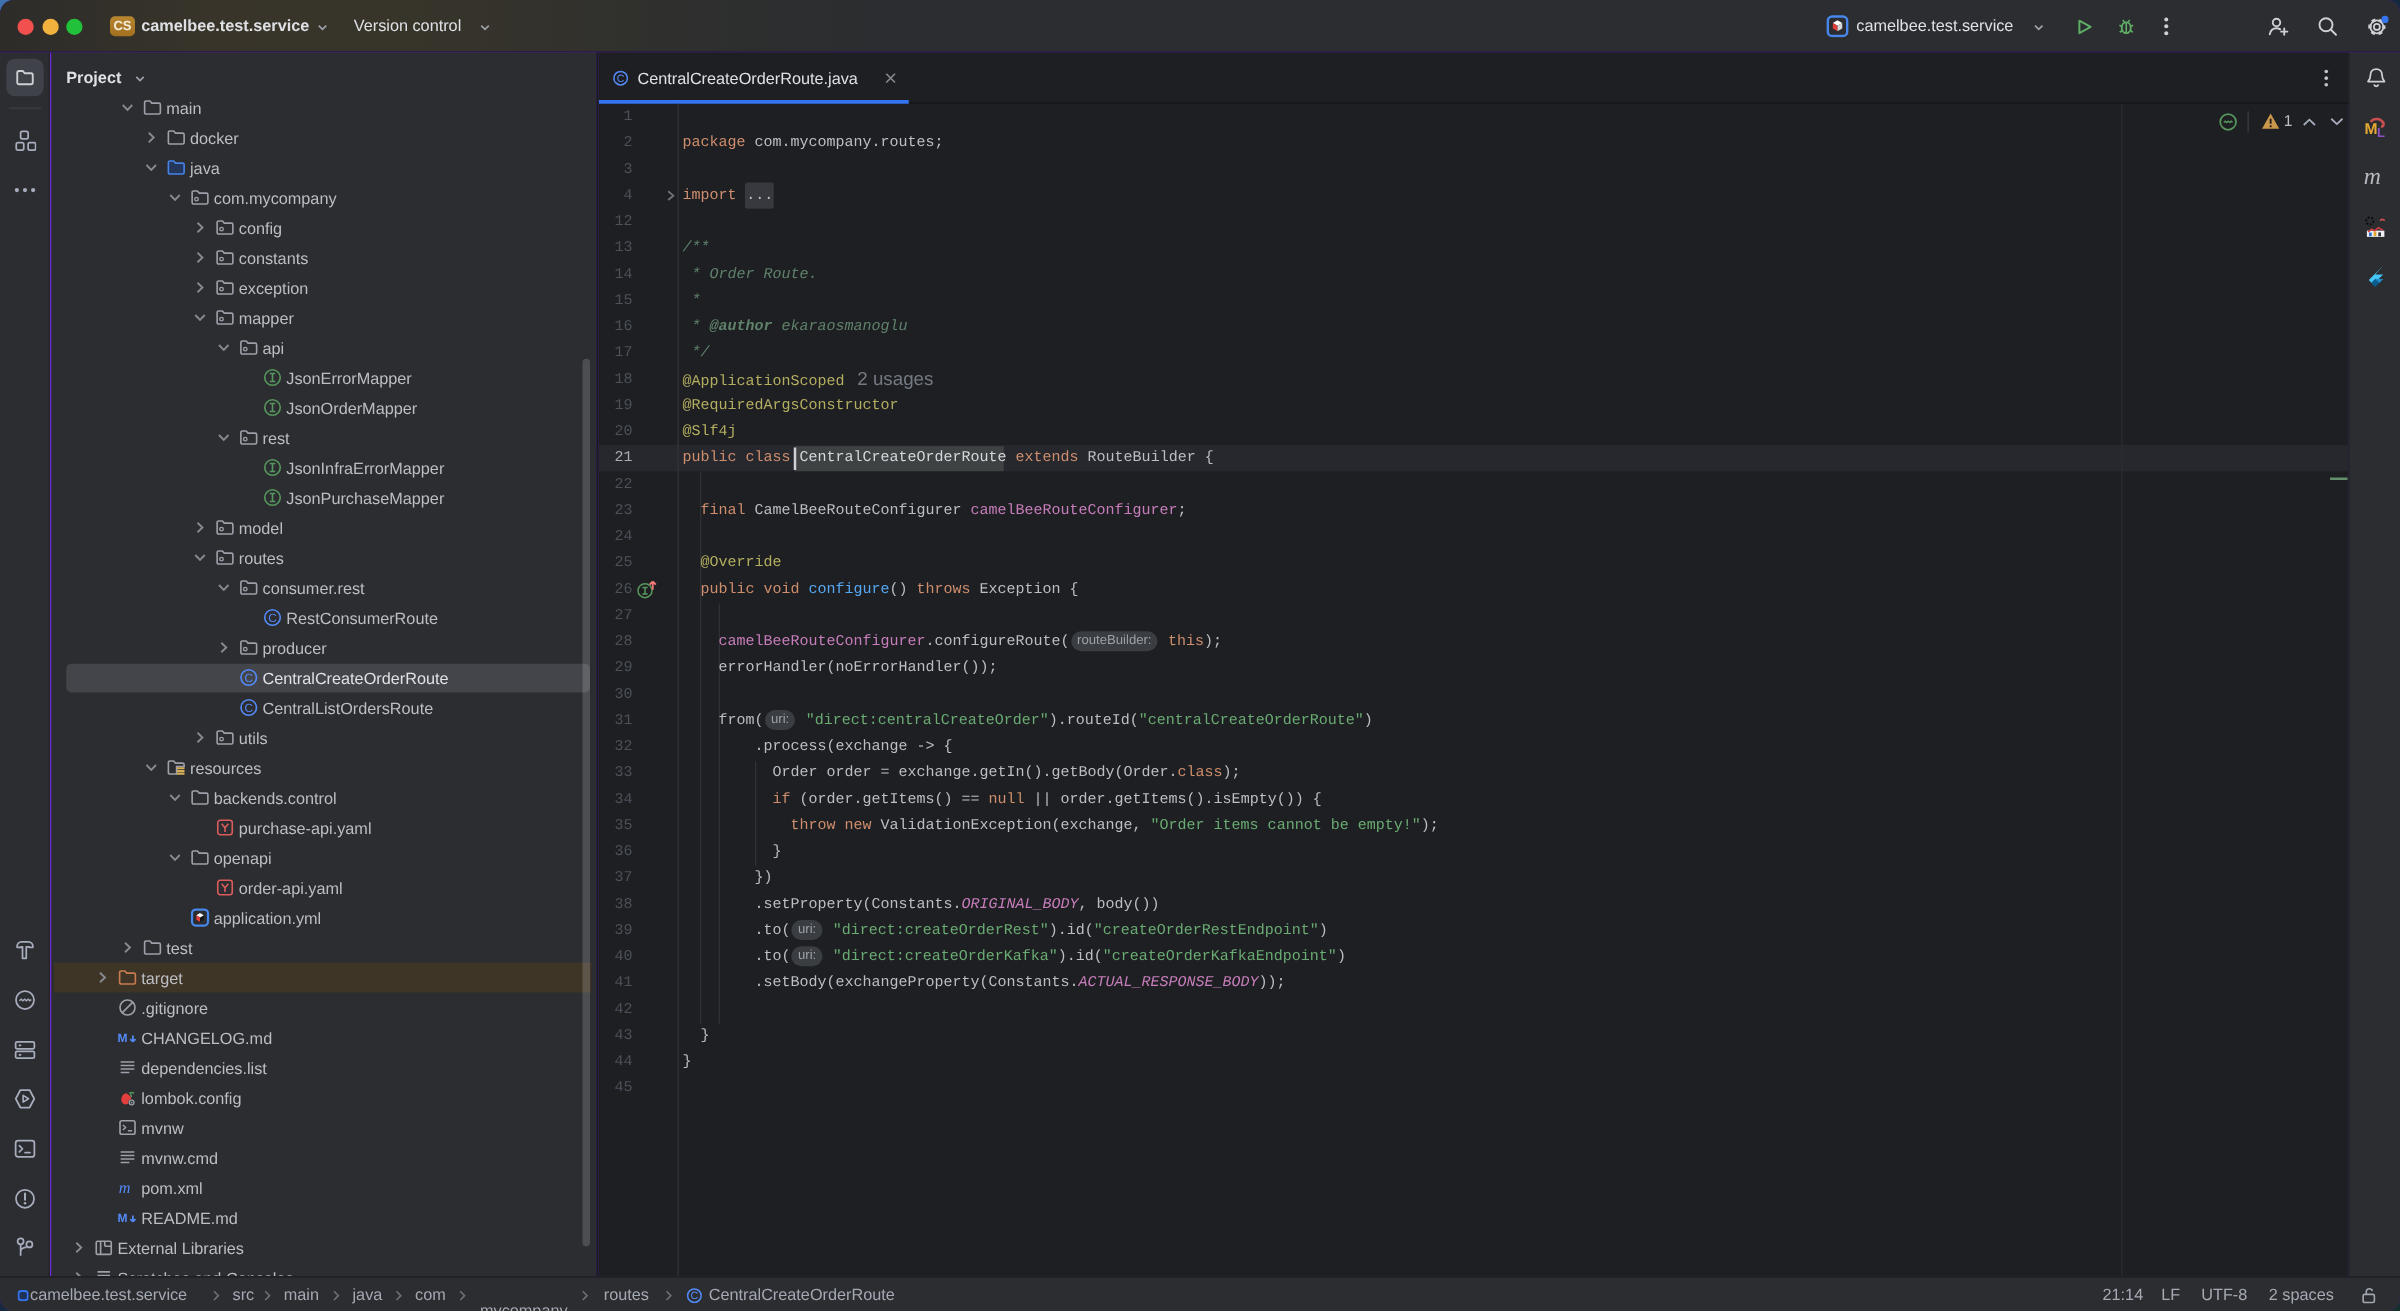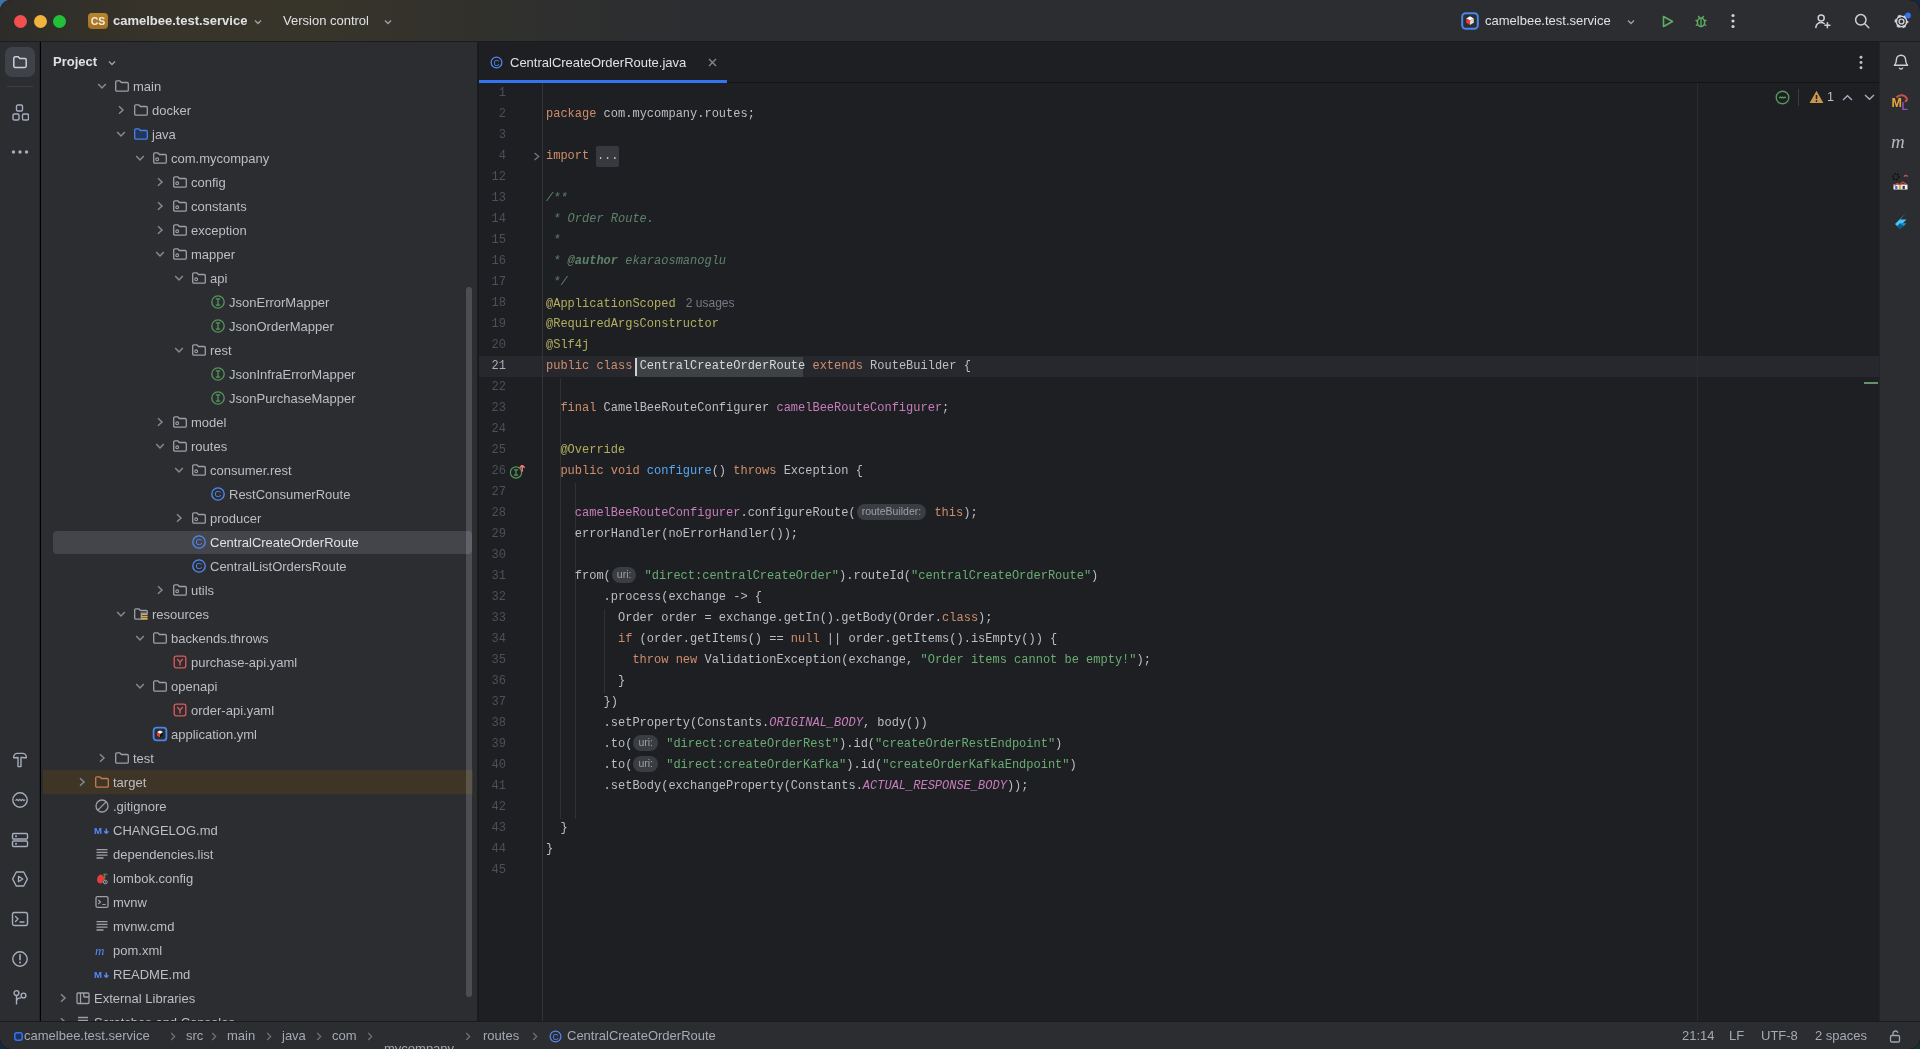--- a/index.html
+++ b/index.html
@@ -1,19 +1,19 @@
 <!DOCTYPE html>
 <html><head>
 <meta charset="utf-8">
 <style>
   * { margin:0; padding:0; box-sizing:border-box; }
   html,body { width:1920px; height:1049px; overflow:hidden; }
   body { background: linear-gradient(150deg,#3e73ae 0%,#2c4f7d 12%,#1d3550 30%,#14253a 55%,#1d3a36 80%,#16302c 100%);
          font-family:"Liberation Sans",sans-serif; }
-  .win { position:absolute; left:0; top:0; width:1920px; height:1049px; border-radius:11px; overflow:hidden; background:#000000; box-shadow: inset 0 0 0 1px rgba(0,0,0,0.35); }
+  .win { position:absolute; left:0; top:0; width:1920px; height:1049px; border-radius:11px; overflow:hidden; background:#6d28d9; box-shadow: inset 0 0 0 1px rgba(0,0,0,0.35); }
 
   
   .titlebar { position:absolute; left:0; top:0; width:1920px; height:42px;
     background:linear-gradient(90deg,#2d2c29 0px,#38342a 170px,#37342a 330px,#2e2f2e 560px,#2b2d30 700px,#2b2d30 100%);
     border-bottom:1px solid #1a1b1d; }
   .tl { position:absolute; top:14.5px; width:13px; height:13px; border-radius:50%; }
   .ttl { position:absolute; top:0; height:42px; line-height:42px; color:#DFE1E5; font-size:13px; }
   .chev-d { position:absolute; width:10px; height:10px; }
   .csbadge { position:absolute; left:88px; top:13px; width:20px; height:16px; border-radius:4px;
     background:linear-gradient(180deg,#b8862f,#a2701f); color:#f4ecdb; font-size:10.5px; font-weight:bold;
@@ -41,21 +41,21 @@
   .tabbar { position:absolute; left:0; top:0; width:1400px; height:41px; background:#1E1F22; border-bottom:1px solid #131416; }
   .tabul { position:absolute; left:0; top:38px; width:248px; height:3px; background:#3574F0; }
   .code { position:absolute; left:67px; top:41px; font-family:"Liberation Mono",monospace; font-size:12px; line-height:21px; white-space:pre; color:#BCBEC4; }
   .gut { position:absolute; left:0; top:41px; width:27px; text-align:right; font-family:"Liberation Mono",monospace; font-size:12px; line-height:21px; color:#4B5059; }
   .gutline { position:absolute; left:63px; top:41px; width:1px; height:938px; background:#313438; }
   .wrapguide { position:absolute; left:1218px; top:41px; width:1px; height:938px; background:#2a2c30; }
   .iguide { position:absolute; width:1px; background:#2f3136; }
   .curline { position:absolute; left:0; top:314px; width:1400px; height:21px; background:#26282E; }
   .k { color:#CF8E6D; } .s { color:#6AAB73; } .c { color:#5F826B; font-style:italic; }
   .an { color:#B3AE60; } .f { color:#C77DBB; } .sf { color:#C77DBB; font-style:italic; }
-  .mth { color:#56A8F5; } .hint { color:#747A84; font-family:"Liberation Sans",sans-serif; font-size:12px; }
+  .mth { color:#56A8F5; } .hint { color:#747A84; font-family:"Liberation Sans",sans-serif; font-size:15px; }
   .pill { display:inline-block; margin:0 1px; background:#3a3d41; color:#9DA0A8; font-family:"Liberation Sans",sans-serif;
     font-size:10.5px; line-height:15px; height:16px; border-radius:8px; padding:0 5px; vertical-align:1px; }
   .fold { display:inline-block; background:#37393E; color:#BCBEC4; border-radius:2px; padding:0 0.5px; }
 
   
   .sb { position:absolute; top:0; height:27px; line-height:27px; color:#A4A9B3; font-size:13px; white-space:nowrap; }
 </style>
 </head>
 <body>
 <div class="win">
@@ -408,21 +408,21 @@
         <span class="lbl">resources</span>
       </div>
     <div class="trow" style="top:584px;">
         <span style="width:91px;flex:none;"></span>
         <svg class="tchev" viewBox="0 0 16 16">
           <path d="M4.2 6l3.8 4 3.8-4" stroke="#868A91" stroke-width="1.5" fill="none"></path>
         </svg>
         <svg class="ticon" viewBox="0 0 16 16">
           <path d="M1.7 4c0-.7.5-1.2 1.2-1.2h3l1.5 1.7h5.7c.7 0 1.2.5 1.2 1.2v6.3c0 .7-.5 1.2-1.2 1.2H2.9c-.7 0-1.2-.5-1.2-1.2z" fill="none" stroke="#9DA0A8" stroke-width="1.3"></path>
         </svg>
-        <span class="lbl">backends.throws</span>
+        <span class="lbl">backends.control</span>
       </div>
     <div class="trow" style="top:608px;">
         <span style="width:111px;flex:none;"></span>
         <svg class="tchev" viewBox="0 0 16 16"></svg>
         <svg class="ticon" viewBox="0 0 16 16">
           <rect x="2.2" y="2.2" width="11.6" height="11.6" rx="2" fill="none" stroke="#DB5C5C" stroke-width="1.3"></rect>
           <path d="M5.3 5l2.7 3.2L10.7 5M8 8.2v3.3" stroke="#DB5C5C" stroke-width="1.3" fill="none"></path>
         </svg>
         <span class="lbl">purchase-api.yaml</span>
       </div>

